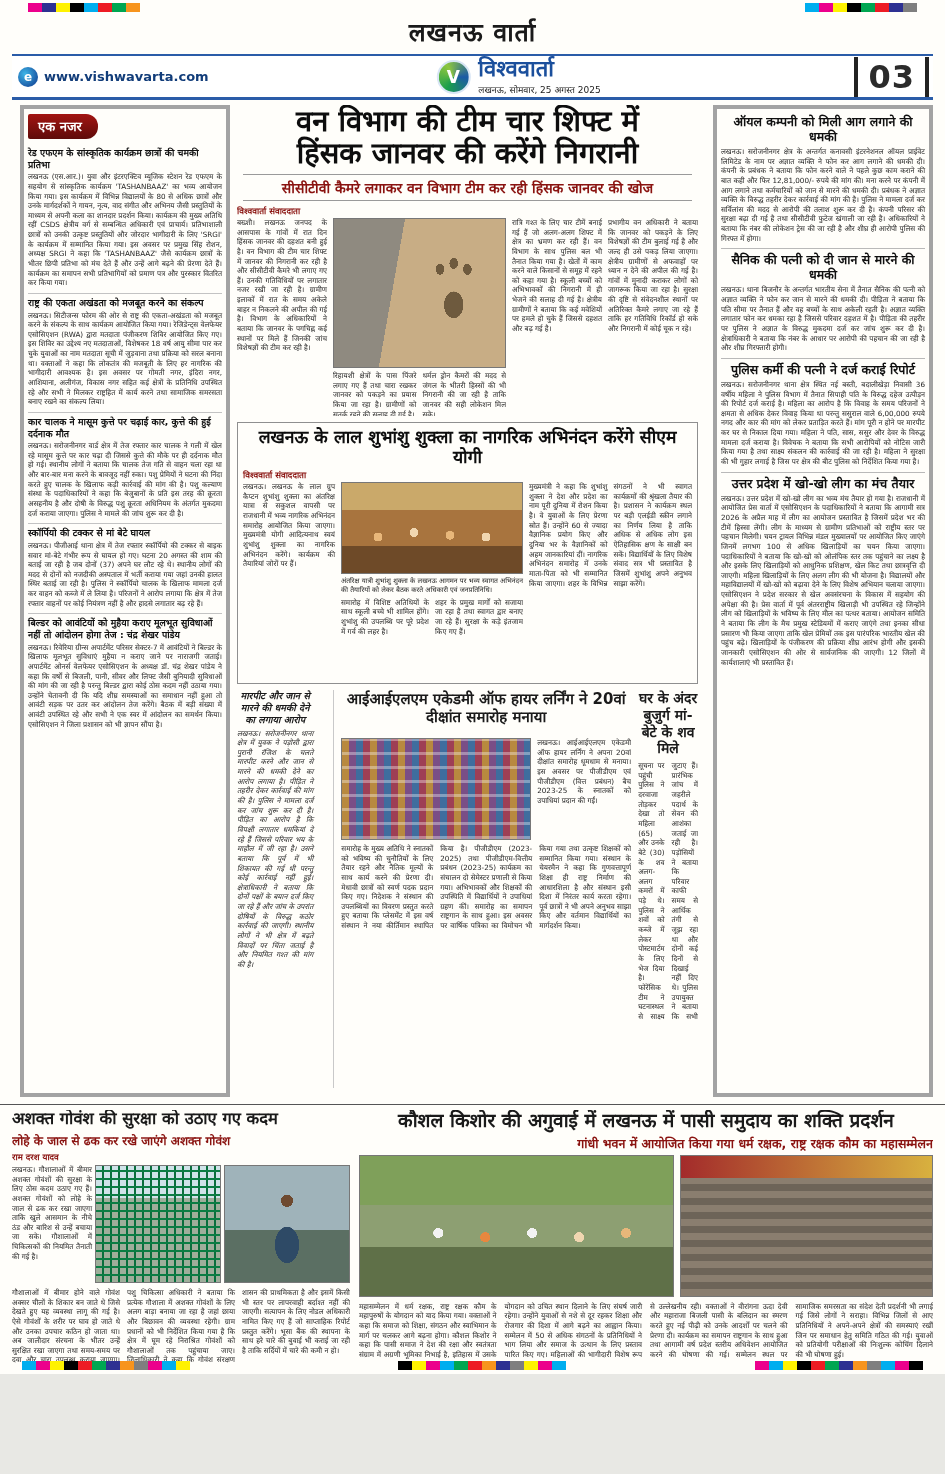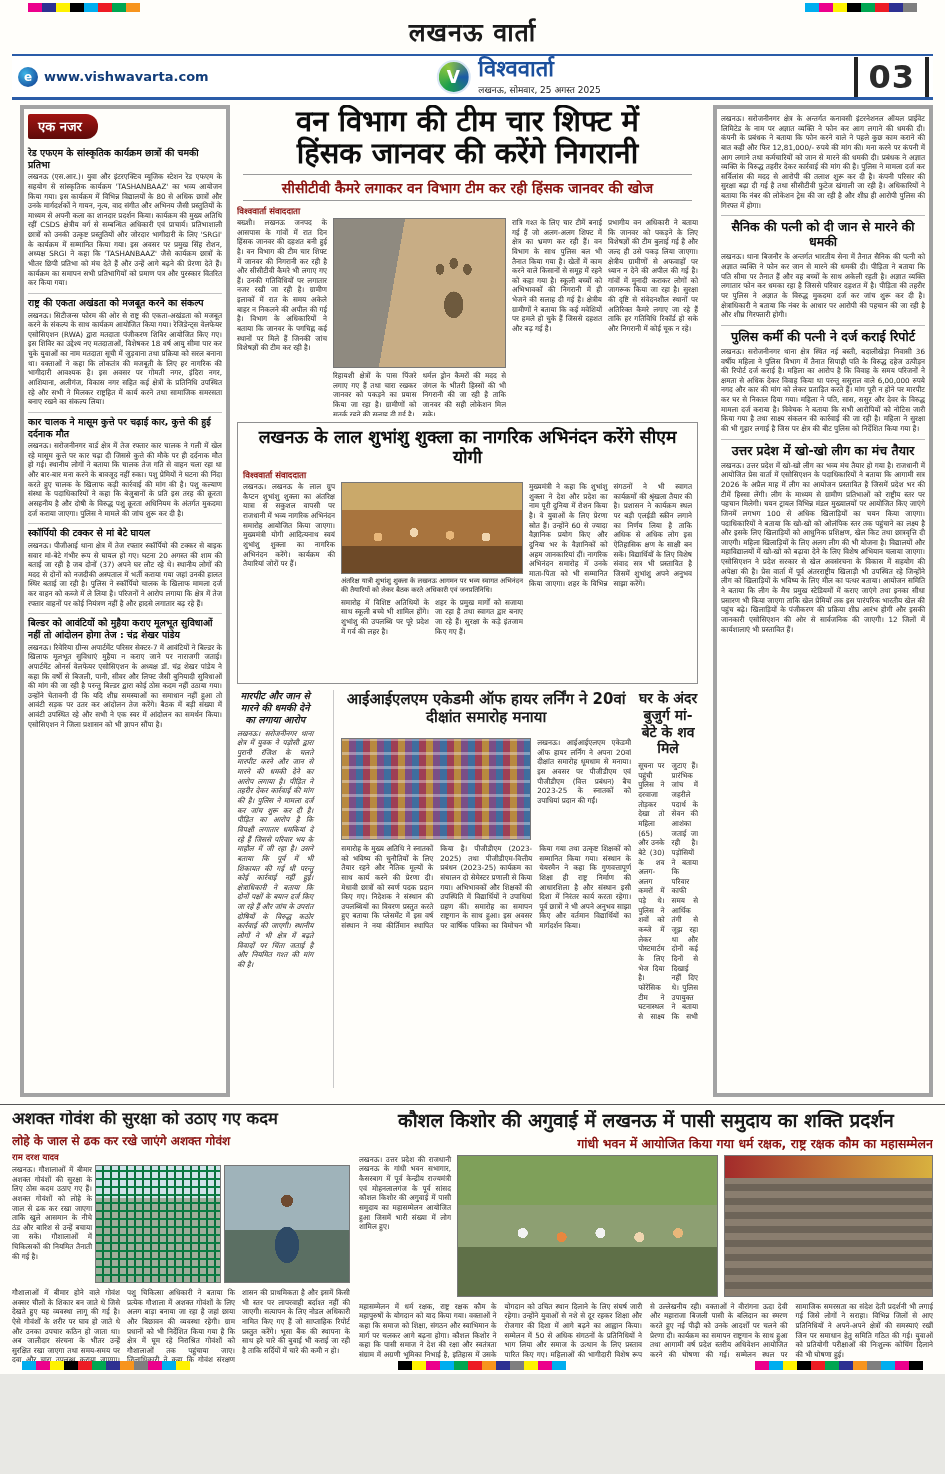--- a/index.html
+++ b/index.html
@@ -309,20 +309,21 @@
         </div>
         <div class="ghar">
           <div class="ghar-h">घर के अंदर बुजुर्ग मां- बेटे के शव मिले</div>
           <div class="ghar-body small">सूचना पर पहुंची पुलिस ने दरवाजा तोड़कर देखा तो महिला (65) और उनके बेटे (30) के शव अलग-अलग कमरों में पड़े थे। पुलिस ने शवों को कब्जे में लेकर पोस्टमार्टम के लिए भेज दिया है। फोरेंसिक टीम ने घटनास्थल से साक्ष्य जुटाए हैं। प्रारंभिक जांच में जहरीले पदार्थ के सेवन की आशंका जताई जा रही है। पड़ोसियों ने बताया कि परिवार काफी समय से आर्थिक तंगी से जूझ रहा था और दोनों कई दिनों से दिखाई नहीं दिए थे। पुलिस उपायुक्त ने बताया कि सभी पहलुओं से मामले की जांच की जा रही है। परिजनों के बयान दर्ज किए जा रहे हैं तथा पोस्टमार्टम रिपोर्ट के बाद ही मौत के वास्तविक कारणों का खुलासा हो सकेगा। क्षेत्रीय लोगों में घटना को लेकर तरह-तरह की चर्चाएं हैं। पुलिस ने लोगों से अफवाह न फैलाने की अपील की है।</div>
         </div>
       </div>
     </div>
 
     <div class="rightcol box">
       <div class="rart">
+        <h3>ऑयल कम्पनी को मिली आग लगाने की धमकी</h3>
         <div class="small">लखनऊ। सरोजनीनगर क्षेत्र के अन्तर्गत कनावसी इंटरनेशनल ऑयल प्राईवेट लिमिटेड के नाम पर अज्ञात व्यक्ति ने फोन कर आग लगाने की धमकी दी। कंपनी के प्रबंधक ने बताया कि फोन करने वाले ने पहले कुछ काम कराने की बात कही और फिर 12,81,000/- रुपये की मांग की। मना करने पर कंपनी में आग लगाने तथा कर्मचारियों को जान से मारने की धमकी दी। प्रबंधक ने अज्ञात व्यक्ति के विरुद्ध तहरीर देकर कार्रवाई की मांग की है। पुलिस ने मामला दर्ज कर सर्विलांस की मदद से आरोपी की तलाश शुरू कर दी है। कंपनी परिसर की सुरक्षा बढ़ा दी गई है तथा सीसीटीवी फुटेज खंगाली जा रही है। अधिकारियों ने बताया कि नंबर की लोकेशन ट्रेस की जा रही है और शीघ्र ही आरोपी पुलिस की गिरफ्त में होगा।</div>
       </div>
       <div class="rart">
         <h3>सैनिक की पत्नी को दी जान से मारने की धमकी</h3>
         <div class="small">लखनऊ। थाना बिजनौर के अन्तर्गत भारतीय सेना में तैनात सैनिक की पत्नी को अज्ञात व्यक्ति ने फोन कर जान से मारने की धमकी दी। पीड़िता ने बताया कि पति सीमा पर तैनात हैं और वह बच्चों के साथ अकेली रहती है। अज्ञात व्यक्ति लगातार फोन कर धमका रहा है जिससे परिवार दहशत में है। पीड़िता की तहरीर पर पुलिस ने अज्ञात के विरुद्ध मुकदमा दर्ज कर जांच शुरू कर दी है। क्षेत्राधिकारी ने बताया कि नंबर के आधार पर आरोपी की पहचान की जा रही है और शीघ्र गिरफ्तारी होगी।</div>
       </div>
       <div class="rart">
         <h3>पुलिस कर्मी की पत्नी ने दर्ज कराई रिपोर्ट</h3>
         <div class="small">लखनऊ। सरोजनीनगर थाना क्षेत्र स्थित नई बस्ती, बदालीखेड़ा निवासी 36 वर्षीय महिला ने पुलिस विभाग में तैनात सिपाही पति के विरुद्ध दहेज उत्पीड़न की रिपोर्ट दर्ज कराई है। महिला का आरोप है कि विवाह के समय परिजनों ने क्षमता से अधिक देकर विवाह किया था परन्तु ससुराल वाले 6,00,000 रुपये नगद और कार की मांग को लेकर प्रताड़ित करते हैं। मांग पूरी न होने पर मारपीट कर घर से निकाल दिया गया। महिला ने पति, सास, ससुर और देवर के विरुद्ध मामला दर्ज कराया है। विवेचक ने बताया कि सभी आरोपियों को नोटिस जारी किया गया है तथा साक्ष्य संकलन की कार्रवाई की जा रही है। महिला ने सुरक्षा की भी गुहार लगाई है जिस पर क्षेत्र की बीट पुलिस को निर्देशित किया गया है।</div>
       </div>
@@ -343,21 +344,20 @@
         <div class="photo ph-cage"></div>
         <div class="photo ph-man"></div>
       </div>
       <div class="gov-body small">गौशालाओं में बीमार होने वाले गोवंश अक्सर चीलों के शिकार बन जाते थे जिसे देखते हुए यह व्यवस्था लागू की गई है। ऐसे गोवंशों के शरीर पर घाव हो जाते थे और उनका उपचार कठिन हो जाता था। अब जालीदार संरचना के भीतर उन्हें सुरक्षित रखा जाएगा तथा समय-समय पर दवा और चारा उपलब्ध कराया जाएगा। पशु चिकित्सा अधिकारी ने बताया कि प्रत्येक गौशाला में अशक्त गोवंशों के लिए अलग बाड़ा बनाया जा रहा है जहां छाया और बिछावन की व्यवस्था रहेगी। ग्राम प्रधानों को भी निर्देशित किया गया है कि क्षेत्र में घूम रहे निराश्रित गोवंशों को गौशालाओं तक पहुंचाया जाए। जिलाधिकारी ने कहा कि गोवंश संरक्षण शासन की प्राथमिकता है और इसमें किसी भी स्तर पर लापरवाही बर्दाश्त नहीं की जाएगी। सत्यापन के लिए नोडल अधिकारी नामित किए गए हैं जो साप्ताहिक रिपोर्ट प्रस्तुत करेंगे। भूसा बैंक की स्थापना के साथ हरे चारे की बुवाई भी कराई जा रही है ताकि सर्दियों में चारे की कमी न हो।</div>
     </div>
 
     <div class="pasi">
       <div class="pasi-h">कौशल किशोर की अगुवाई में लखनऊ में पासी समुदाय का शक्ति प्रदर्शन</div>
       <div class="pasi-sub">गांधी भवन में आयोजित किया गया धर्म रक्षक, राष्ट्र रक्षक कौम का महासम्मेलन</div>
       <div class="pasi-top">
-        <div class="pasi-left small">लखनऊ। उत्तर प्रदेश की राजधानी लखनऊ के गांधी भवन सभागार, कैसरबाग में पूर्व केन्द्रीय राज्यमंत्री एवं मोहनलालगंज के पूर्व सांसद कौशल किशोर की अगुवाई में पासी समुदाय का महासम्मेलन आयोजित हुआ जिसमें भारी संख्या में लोग शामिल हुए।</div>
         <div class="photo ph-garland"></div>
         <div class="photo ph-crowd"></div>
       </div>
       <div class="pasi-body small">महासम्मेलन में धर्म रक्षक, राष्ट्र रक्षक कौम के महापुरुषों के योगदान को याद किया गया। वक्ताओं ने कहा कि समाज को शिक्षा, संगठन और स्वाभिमान के मार्ग पर चलकर आगे बढ़ना होगा। कौशल किशोर ने कहा कि पासी समाज ने देश की रक्षा और स्वतंत्रता संग्राम में अग्रणी भूमिका निभाई है, इतिहास में उसके योगदान को उचित स्थान दिलाने के लिए संघर्ष जारी रहेगा। उन्होंने युवाओं से नशे से दूर रहकर शिक्षा और रोजगार की दिशा में आगे बढ़ने का आह्वान किया। सम्मेलन में 50 से अधिक संगठनों के प्रतिनिधियों ने भाग लिया और समाज के उत्थान के लिए प्रस्ताव पारित किए गए। महिलाओं की भागीदारी विशेष रूप से उल्लेखनीय रही। वक्ताओं ने वीरांगना ऊदा देवी और महाराजा बिजली पासी के बलिदान का स्मरण करते हुए नई पीढ़ी को उनके आदर्शों पर चलने की प्रेरणा दी। कार्यक्रम का समापन राष्ट्रगान के साथ हुआ तथा आगामी वर्ष प्रदेश स्तरीय अधिवेशन आयोजित करने की घोषणा की गई। सम्मेलन स्थल पर सामाजिक समरसता का संदेश देती प्रदर्शनी भी लगाई गई जिसे लोगों ने सराहा। विभिन्न जिलों से आए प्रतिनिधियों ने अपने-अपने क्षेत्रों की समस्याएं रखीं जिन पर समाधान हेतु समिति गठित की गई। युवाओं को प्रतियोगी परीक्षाओं की निःशुल्क कोचिंग दिलाने की भी घोषणा हुई।</div>
     </div>
   </div>
 
   <div class="regbar rb-bl">
     <span class="rc2"></span>
       <span class="rc1"></span>

